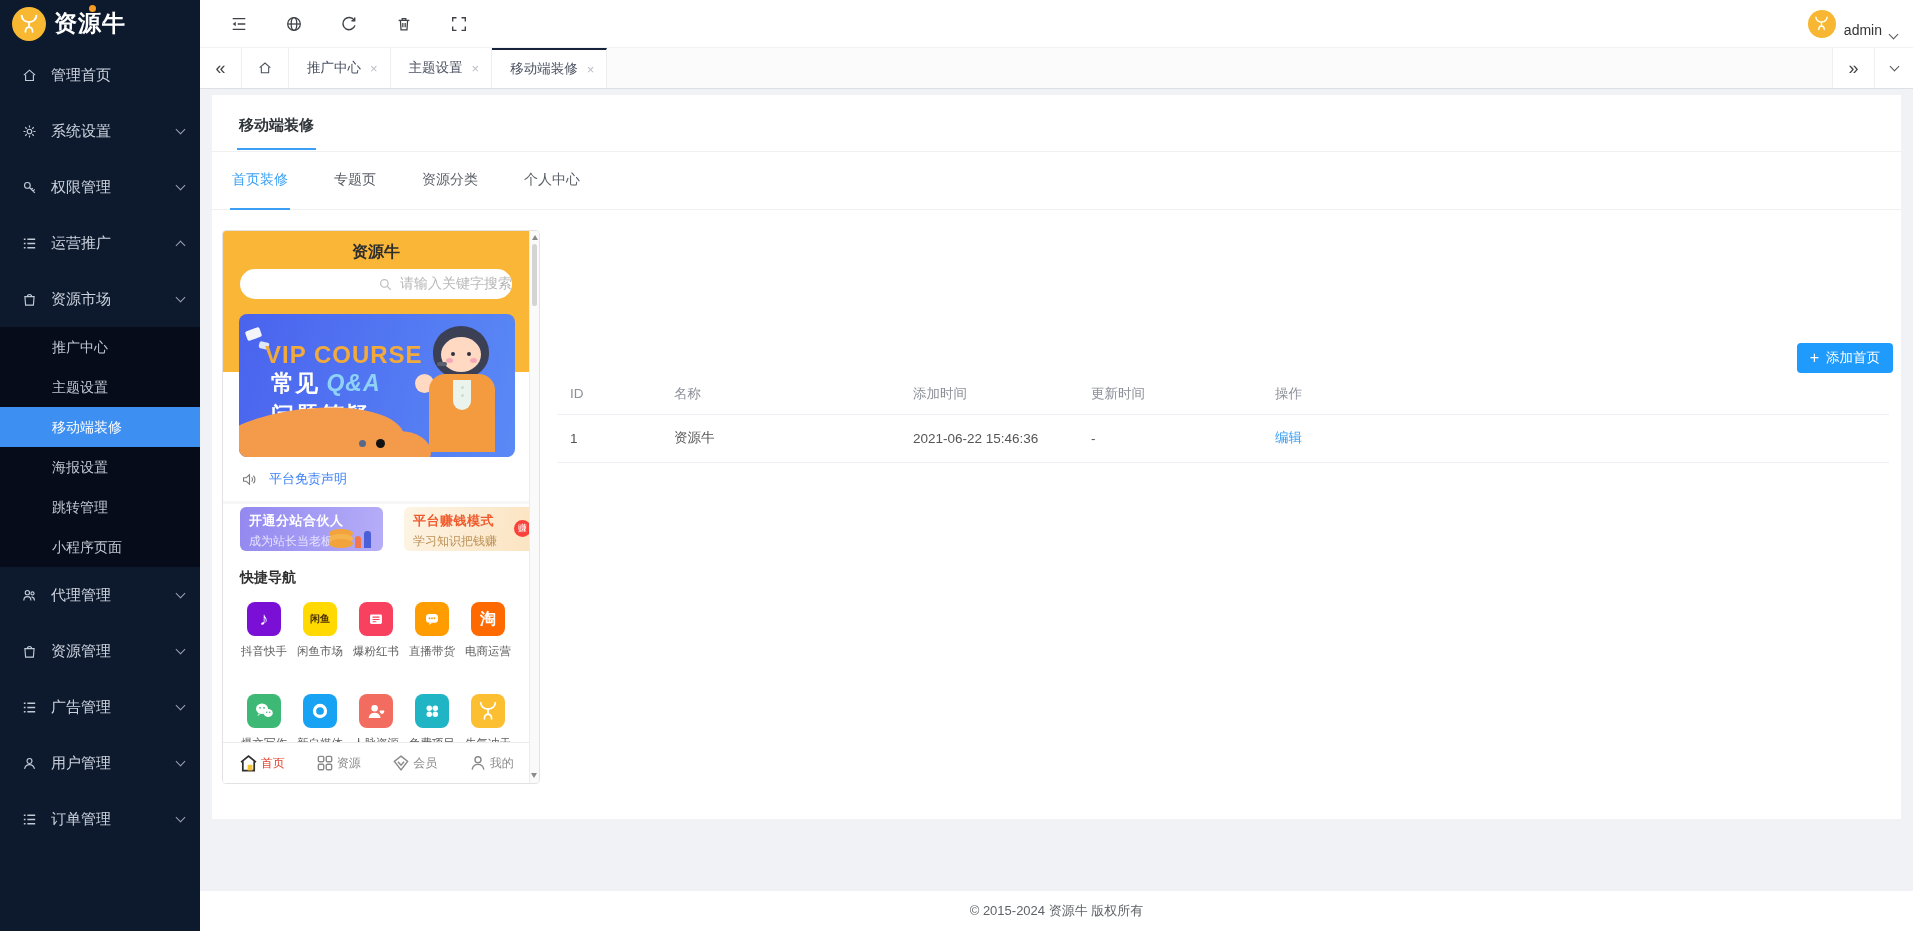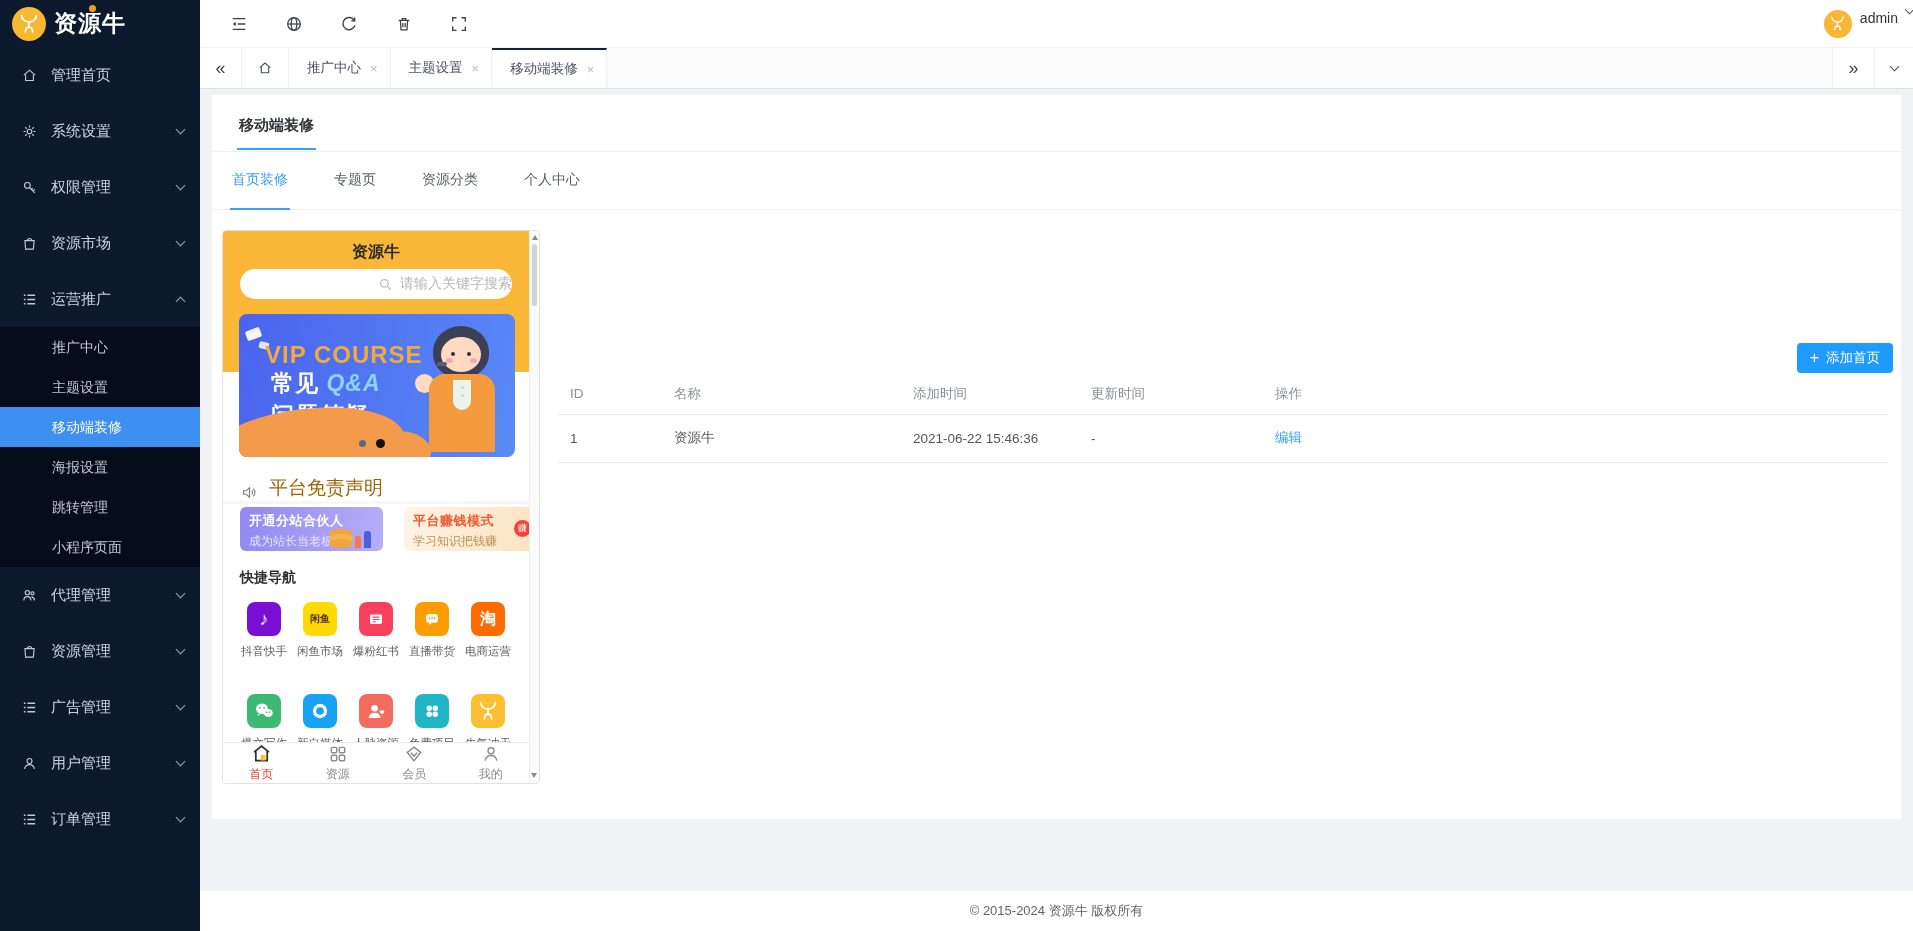--- a/index.html
+++ b/index.html
@@ -20,21 +20,21 @@
 .chev.down{transform:rotate(45deg);margin-top:-4px}
 .chev.up{transform:rotate(-135deg);margin-top:4px}
 .submenu{background:#060c1a}
 .submenu-item{height:40px;line-height:40px;padding-left:52px;font-size:14px;color:#c2c8d2;cursor:pointer}
 .submenu-item.active{background:#3d8ff2;color:#fff}
 
 
 .topbar{position:absolute;left:200px;top:0;right:0;height:47px;background:#fff;display:flex;align-items:center}
 .tb-icons{display:flex;align-items:center;gap:37px;padding-left:30px;color:#3e4147}
 .tb-icon{width:18px;height:18px;cursor:pointer}
-.tb-right{margin-left:auto;display:flex;align-items:flex-start;gap:8px;cursor:pointer}
+.tb-right{margin-left:auto;display:flex;align-items:flex-end;gap:8px;padding-right:16px;cursor:pointer}
 .avatar{width:28px;height:28px;border-radius:50%;background:#f7b733;display:flex;align-items:center;justify-content:center}
 .admin-name{font-size:14px;color:#333}
 .chev-dark{width:7px;height:7px;border-right:1.4px solid #555;border-bottom:1.4px solid #555;display:inline-block;transform:rotate(45deg);margin-top:-4px}
 
 
 .tabbar{position:absolute;left:200px;top:47px;right:0;height:42px;background:#fff;border-top:1px solid #f2f2f2;border-bottom:1px solid #dde1e6;display:flex;align-items:stretch}
 .tab-cell{display:flex;align-items:center;justify-content:center;border-right:1px solid #eee;cursor:pointer;color:#495060}
 .tc-back,.tc-more{width:42px;font-size:18px;color:#444}
 .tc-home{width:47px}
 .tc-drop{width:38px;border-right:none}
@@ -81,21 +81,21 @@
 .g-eye1,.g-eye2{position:absolute;width:4px;height:4px;border-radius:50%;background:#2e3243;top:26px}
 .g-eye1{left:38px}.g-eye2{left:54px}
 .g-blush1,.g-blush2{position:absolute;width:7px;height:5px;border-radius:50%;background:#f7a8b8;top:32px}
 .g-blush1{left:33px}.g-blush2{left:57px}
 .g-mic{position:absolute;left:24px;top:36px;width:10px;height:4px;border-radius:2px;background:#5c6172}
 .g-hand{position:absolute;left:2px;top:48px;width:19px;height:19px;background:#ffd9c2;border-radius:50%}
 .g-body{position:absolute;left:16px;top:48px;width:66px;height:78px;background:#f59b3f;border-radius:16px 16px 0 0}
 .g-shirt{position:absolute;left:40px;top:54px;width:18px;height:30px;background:#eaf4ec;border-radius:0 0 9px 9px}
 .g-dot1,.g-dot2{position:absolute;left:48px;width:3px;height:3px;border-radius:50%;background:#c9ddcb}
 .g-dot1{top:60px}.g-dot2{top:68px}
-.ph-notice{position:absolute;top:226px;left:0;width:306px;height:47px;display:flex;align-items:flex-end;padding-left:18px;gap:11px;font-size:19px;color:#a16207;background:#fff;border-bottom:3px solid #f7f7f7;cursor:pointer}
+.ph-notice{position:absolute;top:226px;left:0;width:306px;height:47px;display:flex;align-items:center;padding-left:18px;gap:11px;font-size:13px;color:#3b82f6;background:#fff;border-bottom:3px solid #f7f7f7;cursor:pointer}
 .ph-promos{position:absolute;top:276px;left:0;width:306px;height:44px}
 .promo{position:absolute;height:44px;border-radius:6px;overflow:hidden;cursor:pointer}
 .promo1{left:17px;width:143px;background:linear-gradient(100deg,#9288ef,#b6aef8);color:#fff}
 .promo2{left:181px;width:132px;background:linear-gradient(100deg,#fdf4e4,#fbe3c0)}
 .p-title{font-size:13px;font-weight:bold;padding:5px 0 0 9px;letter-spacing:.5px;white-space:nowrap}
 .promo2 .p-title{color:#f05a2d}
 .p-sub{font-size:12px;color:#e6e2ff;padding:3px 0 0 9px;white-space:nowrap}
 .promo2 .p-sub{color:#bd9258}
 .coin{position:absolute;right:30px;bottom:3px;width:24px;height:9px;background:#f3a33b;border-radius:50%;box-shadow:0 -5px 0 #f6b44e,0 -10px 0 #f3a33b}
 .pp1{position:absolute;right:12px;bottom:3px;width:7px;height:17px;background:#4c5fd6;border-radius:3px 3px 0 0}
@@ -105,21 +105,21 @@
 .qn-row{position:absolute;left:14px;width:278px;display:flex;justify-content:space-between}
 .qn-row1{top:371px}
 .qn-row2{top:463px}
 .qn-item{width:54px;display:flex;flex-direction:column;align-items:center;cursor:pointer}
 .qn-icon{width:34px;height:34px;border-radius:8px;display:flex;align-items:center;justify-content:center;color:#fff;font-size:18px;font-weight:bold}
 .qn-label{margin-top:8px;font-size:11.5px;color:#5f5f5f;white-space:nowrap}
 .g-small{font-size:10px;font-weight:bold;color:#4a3000;letter-spacing:0}
 .c-douyin{background:#7a0fd6}.c-xianyu{background:#ffd900}.c-xhs{background:#f8405f}.c-live{background:#ff9c00}.c-tao{background:#ff6a00}
 .c-wechat{background:#3eb975}.c-media{background:#18a2f3}.c-contacts{background:#f26c5f}.c-free{background:#1fb5c4}.c-bull{background:#fcbf31}
 .ph-nav{position:absolute;left:0;bottom:0;width:306px;height:41px;background:#fff;border-top:1px solid #ebebeb;display:flex;z-index:3}
-.nav-item{flex:1;display:flex;flex-direction:column;align-items:center;justify-content:center;gap:2px;font-size:12px;color:#8a8a8a;cursor:pointer}
+.nav-item{flex:1;display:flex;flex-direction:row;align-items:center;justify-content:center;gap:2px;font-size:12px;color:#8a8a8a;cursor:pointer}
 .nav-item.active{color:#e5412d}
 
 
 .add-btn{position:absolute;top:132px;right:8px;height:30px;padding:0 13px;background:#1f9bfd;color:#fff;font-size:13.5px;border:none;border-radius:4px;display:flex;align-items:center;gap:7px;cursor:pointer}
 .add-btn .plus{font-size:16px;font-weight:normal}
 .table-area{position:absolute;left:346px;top:163px;right:12px}
 table{width:100%;border-collapse:collapse;font-size:13.5px}
 th{text-align:left;font-weight:normal;color:#8c9099;height:40px;padding:0 12px;border-bottom:1px solid #ebeef5}
 td{color:#555;height:48px;padding:0 12px;border-bottom:1px solid #ebeef5}
 .link{color:#3a9ff5;cursor:pointer}
@@ -166,37 +166,37 @@
           <svg viewBox="0 0 24 24" fill="none" stroke="currentColor" stroke-width="1.6">
             <circle cx="9" cy="9" r="4"></circle>
             <path d="M12 12l7.5 7.5M17 17l2.3-2.3M14.8 14.8l1.8-1.8"></path>
           </svg>
         </span>
       <span class="mi-label">权限管理</span>
       <span class="chev down"></span>
     </div>
     <div class="menu-item">
       <span class="mi-icon">
+          <svg viewBox="0 0 24 24" fill="none" stroke="currentColor" stroke-width="1.8">
+            <path d="M9 6h11M9 12h11M9 18h11"></path>
+            <path d="M4 6h2.4M4 12h2.4M4 18h2.4" stroke-width="2.4"></path>
+          </svg>
+        </span>
+      <span class="mi-label">运营推广</span>
+      <span class="chev up"></span>
+    </div>
+    <div class="menu-item">
+      <span class="mi-icon">
           <svg viewBox="0 0 24 24" fill="none" stroke="currentColor" stroke-width="1.6">
             <path d="M5.5 8h13l-1 12h-11z"></path>
             <path d="M9 8a3 3 0 0 1 6 0"></path>
           </svg>
         </span>
       <span class="mi-label">资源市场</span>
       <span class="chev down"></span>
-    </div>
-    <div class="menu-item">
-      <span class="mi-icon">
-          <svg viewBox="0 0 24 24" fill="none" stroke="currentColor" stroke-width="1.8">
-            <path d="M9 6h11M9 12h11M9 18h11"></path>
-            <path d="M4 6h2.4M4 12h2.4M4 18h2.4" stroke-width="2.4"></path>
-          </svg>
-        </span>
-      <span class="mi-label">运营推广</span>
-      <span class="chev up"></span>
     </div>
 
     <div class="submenu">
       <div class="submenu-item">推广中心</div>
       <div class="submenu-item">主题设置</div>
       <div class="submenu-item active">移动端装修</div>
       <div class="submenu-item">海报设置</div>
       <div class="submenu-item">跳转管理</div>
       <div class="submenu-item">小程序页面</div>
     </div>

